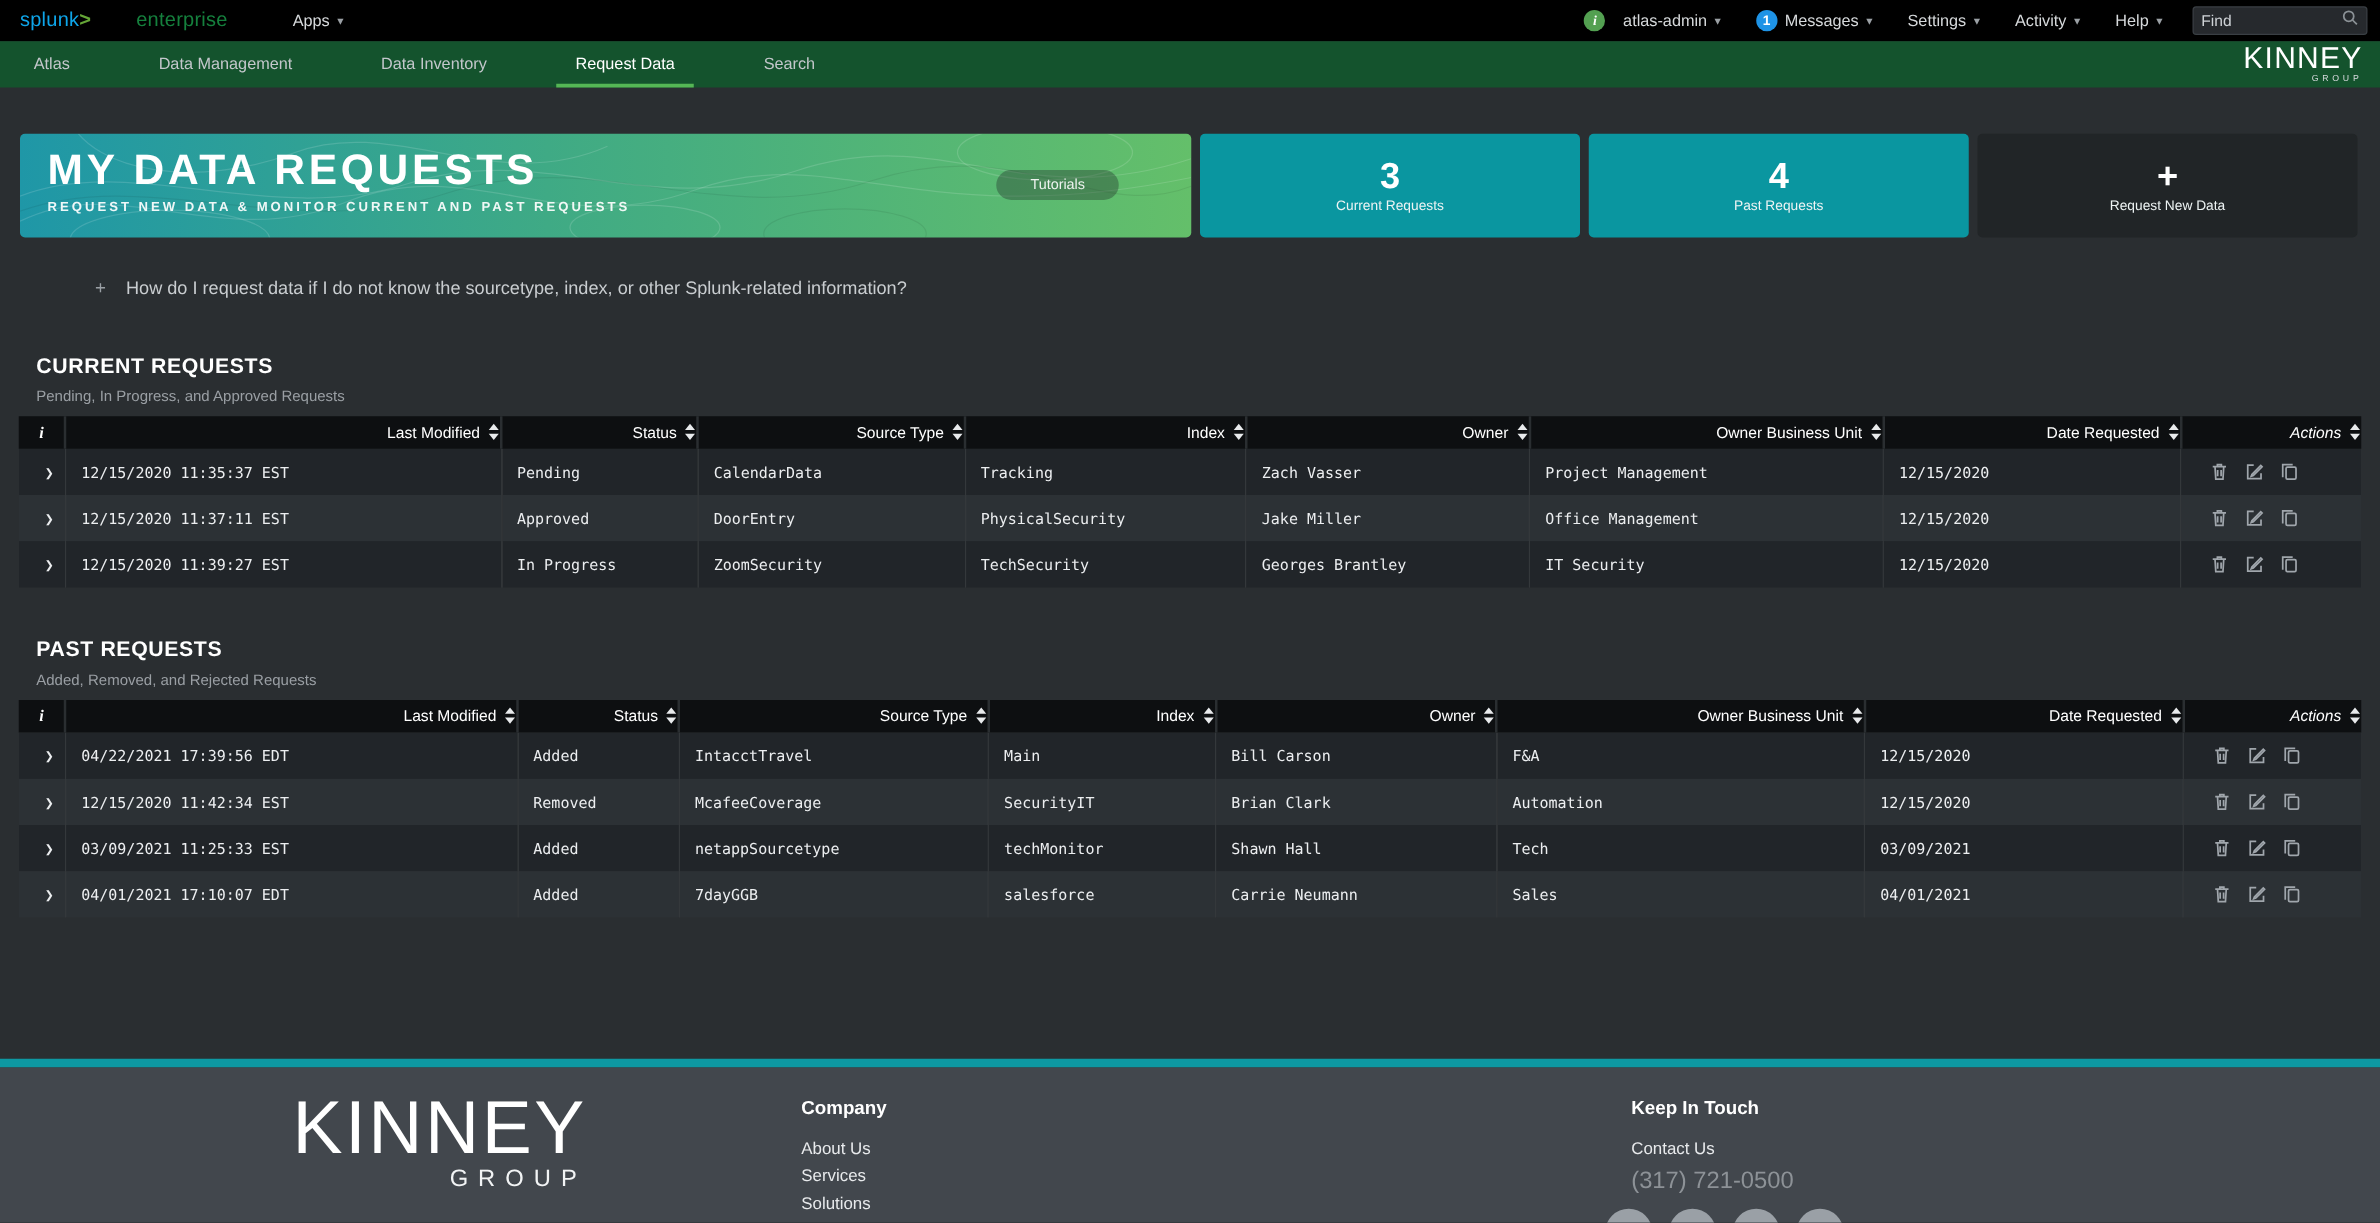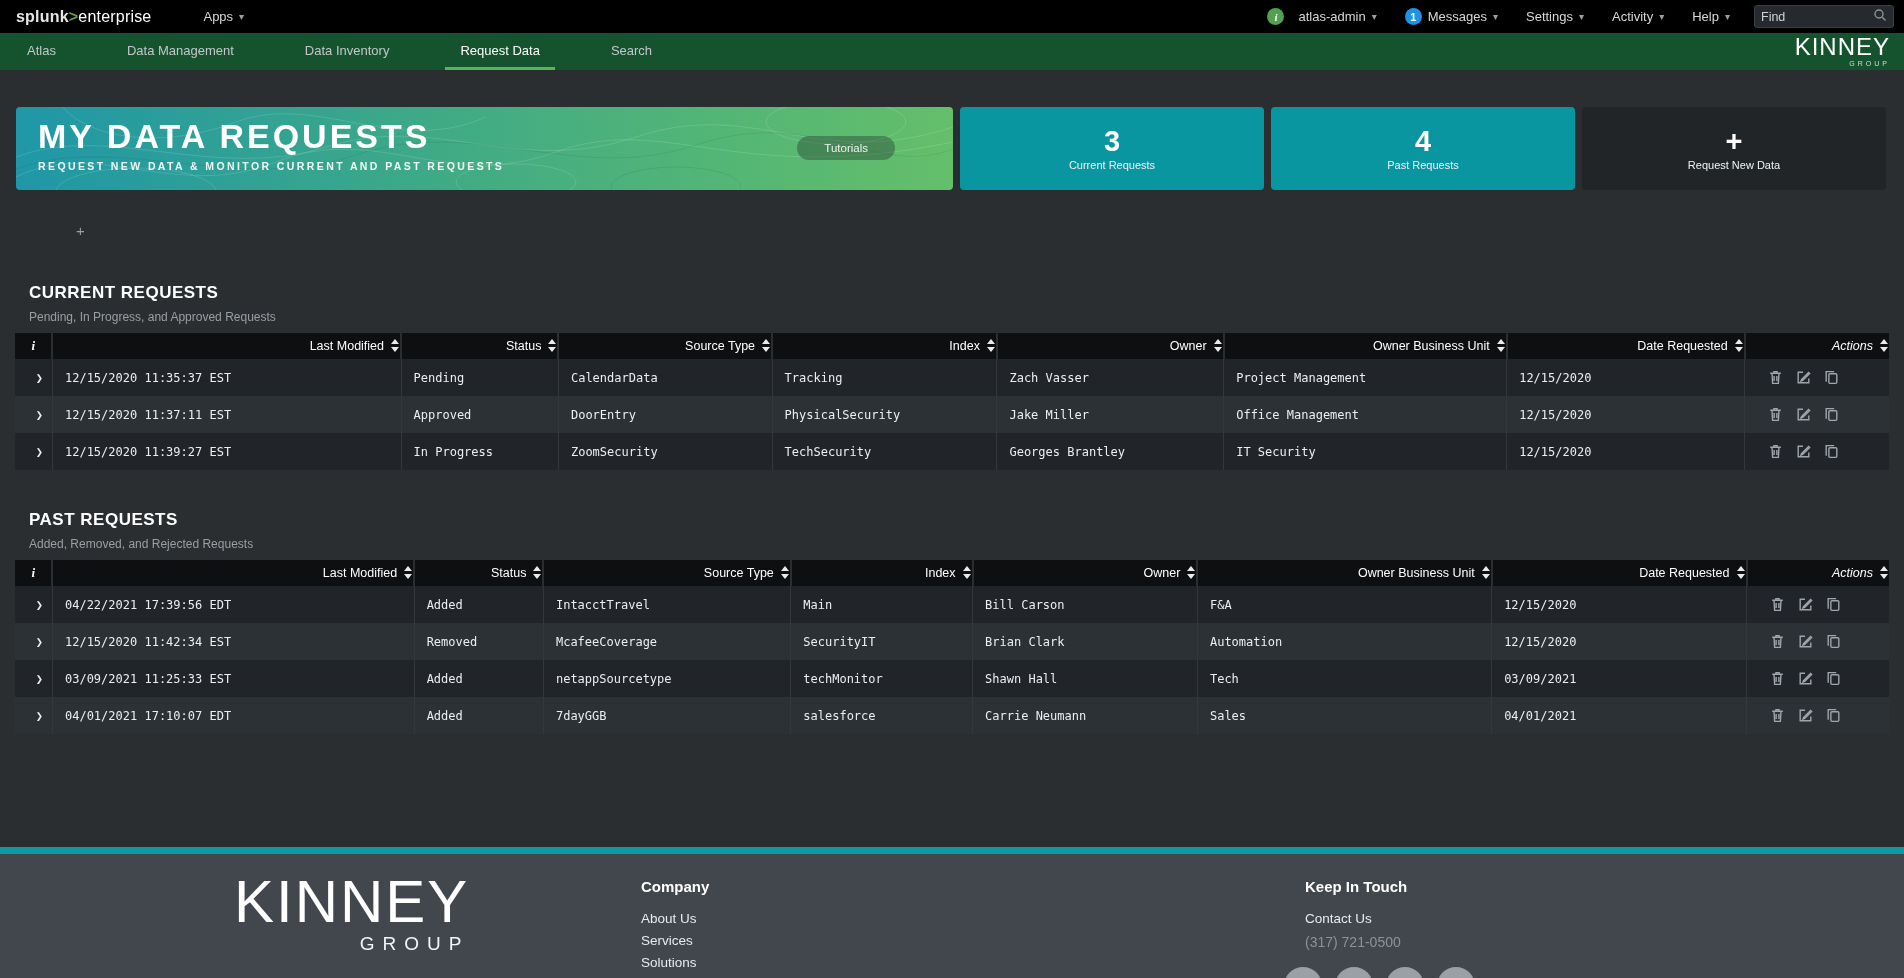--- a/index.html
+++ b/index.html
@@ -8,23 +8,23 @@
     background:#2a2e31;
     font-family:"Liberation Sans", sans-serif;
     color:#fff;
     overflow:hidden;
     position:relative;
   }
 
   
   .topbar { height:33px; background:#000; display:flex; align-items:center; padding:0 10px 0 16px; }
   .splunk-logo { font-size:16px; letter-spacing:.2px; cursor:pointer; }
-  .splunk-logo .s1 { color:#e5e5e5; font-weight:bold; }
+  .splunk-logo .s1 { color:#0ea5e9; font-weight:normal; }
   .splunk-logo .s2 { color:#65a637; font-weight:bold; }
-  .splunk-logo .s3 { color:#ffffff; font-weight:300; }
+  .splunk-logo .s3 { color:#15803d; font-weight:300;margin-left:36px; }
   .menu-item { color:#d6d9db; font-size:13px; padding:0 14px; height:33px; display:flex; align-items:center; gap:6px; cursor:pointer; white-space:nowrap; }
   .menu-item .caret { font-size:10px; color:#9ba0a5; }
   .apps-menu { margin-left:38px; }
   .topbar-right { margin-left:auto; display:flex; align-items:center; }
   .badge { width:17px; height:17px; border-radius:50%; display:inline-flex; align-items:center; justify-content:center; font-size:11px; color:#fff; }
   .badge.info { background:#53a051; font-style:italic; font-family:"Liberation Serif",serif; font-weight:bold; }
   .badge.msg { background:#1e93e6; font-weight:bold; }
   .findbox { margin-left:10px; width:140px; height:23px; background:#26292d; border:1px solid #3a3f44; border-radius:3px; display:flex; align-items:center; padding:0 6px; }
   .findbox input { flex:1; background:transparent; border:none; outline:none; color:#cfd3d7; font-size:12.5px; font-family:"Liberation Sans",sans-serif; width:100px; }
   .findbox input::placeholder { color:#cfd3d7; opacity:1; }
@@ -89,21 +89,21 @@
   .footer-accent { height:7px; background:#0d98a2; margin-top:113px; }
   .footer { height:133px; background:#42474d; position:relative; overflow:hidden; }
   .footer-logo { position:absolute; left:234px; top:18px; color:#fff; line-height:1; }
   .footer-logo .kn { font-size:60px; font-weight:300; letter-spacing:2px; }
   .footer-logo .kg { font-size:19px; letter-spacing:8px; text-align:right; margin-top:2px; color:#f2f4f5; }
   .footer-col { position:absolute; top:24px; }
   .col-company { left:641px; }
   .col-touch { left:1305px; }
   .footer-head { font-size:15px; font-weight:bold; color:#fff; margin-bottom:16px; }
   .footer-link { font-size:13.5px; color:#e8eaec; margin-bottom:7px; cursor:pointer; }
-  .footer-phone { font-size:14px; color:#8d9297; margin-top:8px; }
+  .footer-phone { font-size:19px; color:#8d9297; margin-top:8px; }
   .social-row { position:absolute; left:1284px; top:113px; display:flex; gap:13px; }
   .social { width:38px; height:38px; border-radius:50%; background:#9aa0a6; color:#42474d; display:flex;
             align-items:center; justify-content:center; font-weight:bold; font-size:17px; cursor:pointer; }
   .social.yt { font-size:10px; }
 </style>
 </head>
 <body>
 
 <div class="topbar">
   <div class="splunk-logo">
@@ -191,20 +191,21 @@
     <div class="stat-label">Past Requests</div>
   </div>
   <div class="stat-card dark">
     <div class="stat-value">+</div>
     <div class="stat-label">Request New Data</div>
   </div>
 </div>
 
 <div class="faq-row">
   <span class="faq-plus">+</span>
+  <span class="faq-text">How do I request data if I do not know the sourcetype, index, or other Splunk-related information?</span>
 </div>
 
 <div class="sec-current">
   <div class="section-title">CURRENT REQUESTS</div>
   <div class="section-sub">Pending, In Progress, and Approved Requests</div>
   <table class="req">
     <colgroup>
       <col style="width:2%">
         <col style="width:18.6%">
         <col style="width:8.4%">

